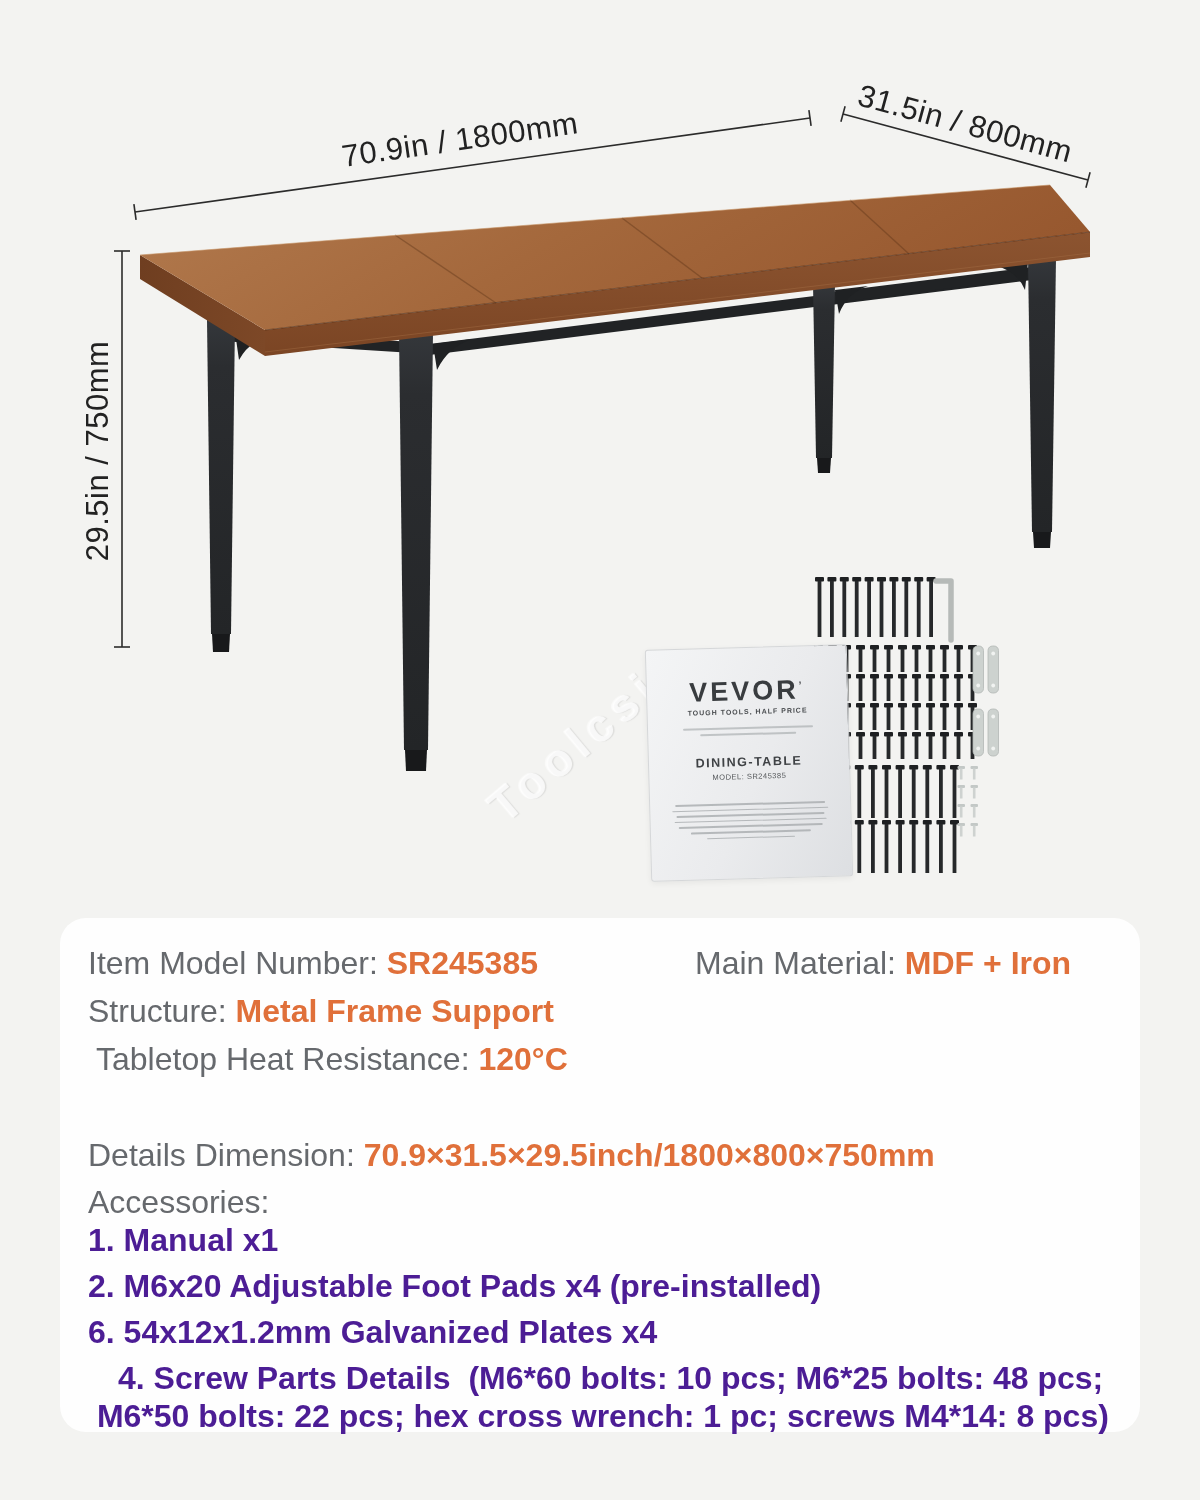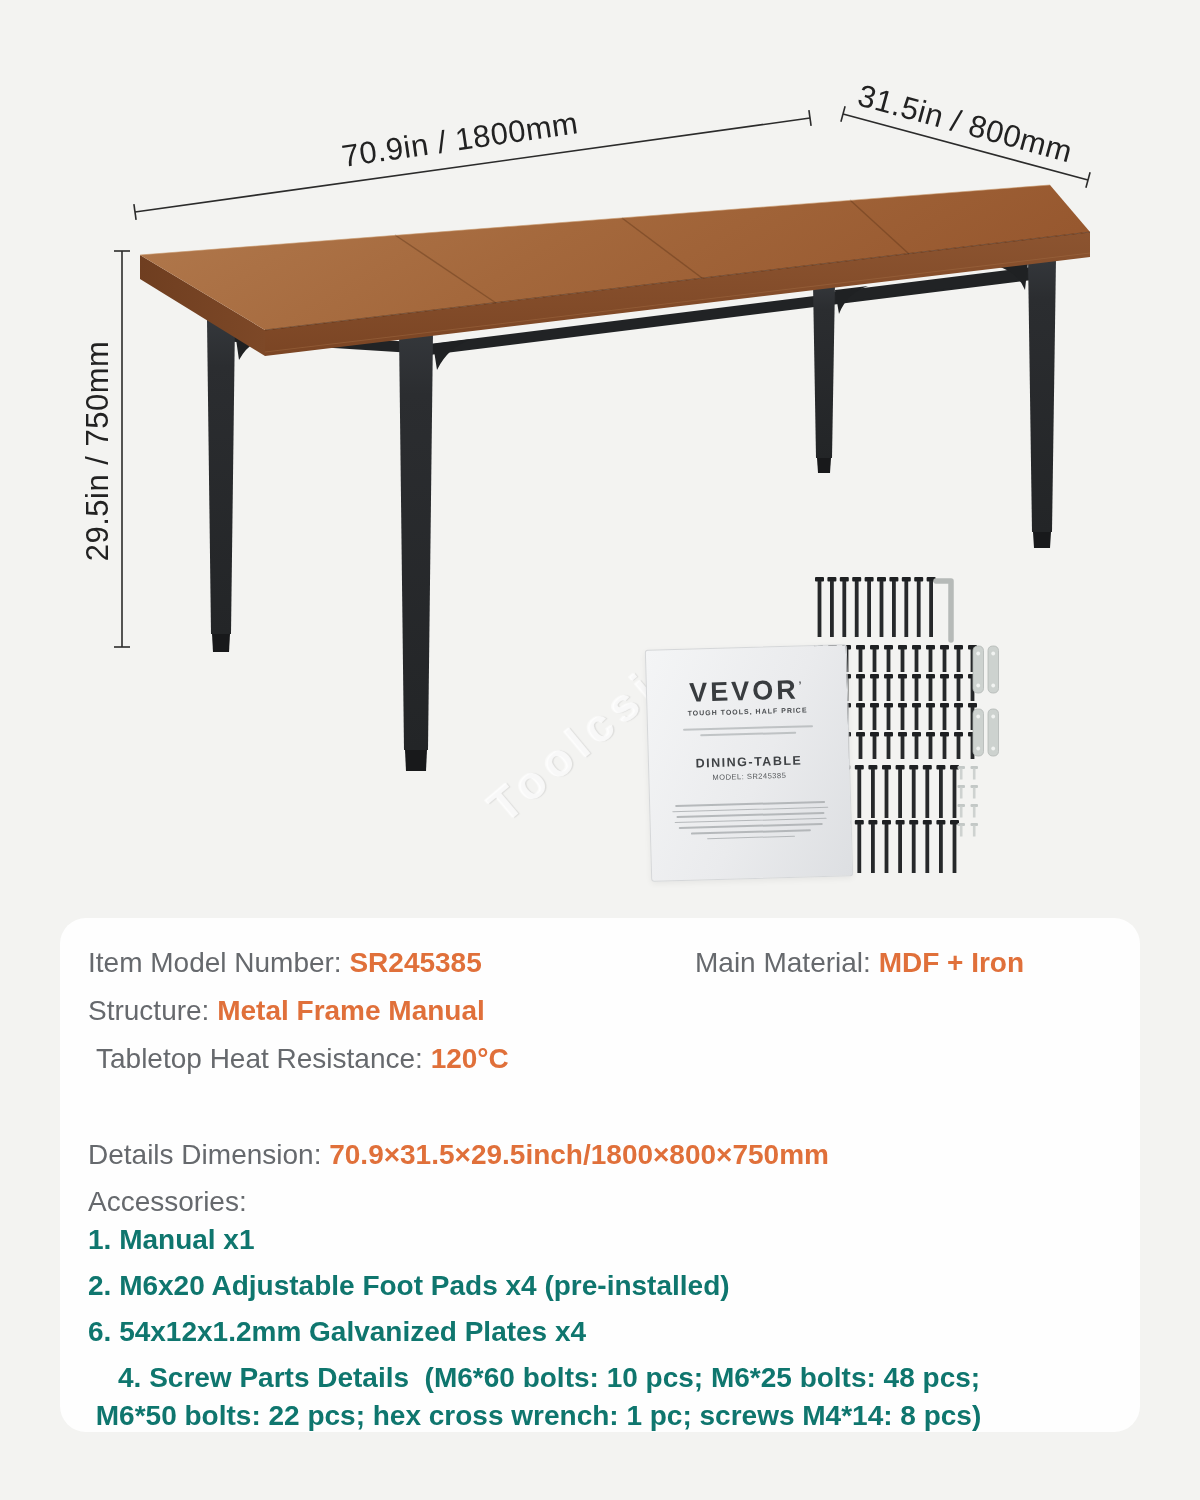--- a/index.html
+++ b/index.html
@@ -27,25 +27,25 @@
   .manual .brand sup{font-size:10px;font-weight:700;}
   .manual .tagline{margin-top:1px;font-size:7px;font-weight:700;letter-spacing:1px;color:#4b4e51;}
   .mbar{height:2px;background:#9aa0a3;opacity:.55;margin:4px auto 0 auto;border-radius:1px;}
   .manual .title{margin-top:20px;font-size:12.5px;font-weight:800;letter-spacing:1.5px;color:#3f4245;}
   .manual .model{margin-top:3px;font-size:7.5px;letter-spacing:0.5px;color:#55585b;}
   .mpar{margin-top:22px;}
   .mpar .mbar{height:1.6px;background:#a7abae;opacity:.8;margin-top:4px;}
 
   
   .spec-card{position:absolute;left:60px;top:918px;width:1080px;height:514px;background:#fefefe;border-radius:26px;}
-  .row{position:absolute;left:0;width:100%;height:36px;font-size:28px;line-height:34px;}
+  .row{position:absolute;left:0;width:100%;height:36px;font-size:32px;line-height:34px;}
   .cell{position:absolute;white-space:pre-wrap;}
   .lbl{color:#66696d;font-weight:400;}
   .val{color:#E0703A;font-weight:700;white-space:pre-wrap;}
-  .acc{color:#0f766e;font-weight:700;white-space:pre-wrap;}
+  .acc{color:#4c1d95;font-weight:700;white-space:pre-wrap;}
 </style>
 </head>
 <body>
 
 <div class="stage">
 
   <svg class="illustration" width="1200" height="920" viewBox="0 0 1200 920">
     <defs>
       <linearGradient id="gwt" x1="0" y1="0" x2="1" y2="0.25">
         <stop offset="0" stop-color="#b27a4e"></stop>
@@ -333,21 +333,21 @@
       <div class="mbar" style="width:88px;"></div>
     </div>
   </div>
 
   <div class="spec-card">
     <div class="row" style="top:28px;">
       <div class="cell" style="left:28px;"><span class="lbl">Item Model Number: </span><span class="val">SR245385</span></div>
       <div class="cell" style="left:635px;"><span class="lbl">Main Material: </span><span class="val">MDF + Iron</span></div>
     </div>
     <div class="row" style="top:76px;">
-      <div class="cell" style="left:28px;"><span class="lbl">Structure: </span><span class="val">Metal Frame Manual</span></div>
+      <div class="cell" style="left:28px;"><span class="lbl">Structure: </span><span class="val">Metal Frame Support</span></div>
     </div>
     <div class="row" style="top:124px;">
       <div class="cell" style="left:28px;margin-left:8px;"><span class="lbl">Tabletop Heat Resistance: </span><span class="val">120°C</span></div>
     </div>
     <div class="row" style="top:220px;">
       <div class="cell" style="left:28px;"><span class="lbl">Details Dimension: </span><span class="val">70.9×31.5×29.5inch/1800×800×750mm</span></div>
     </div>
     <div class="row" style="top:267px;text-align:right;">
       <div class="cell" style="left:28px;"><span class="lbl">Accessories:</span></div>
     </div>

